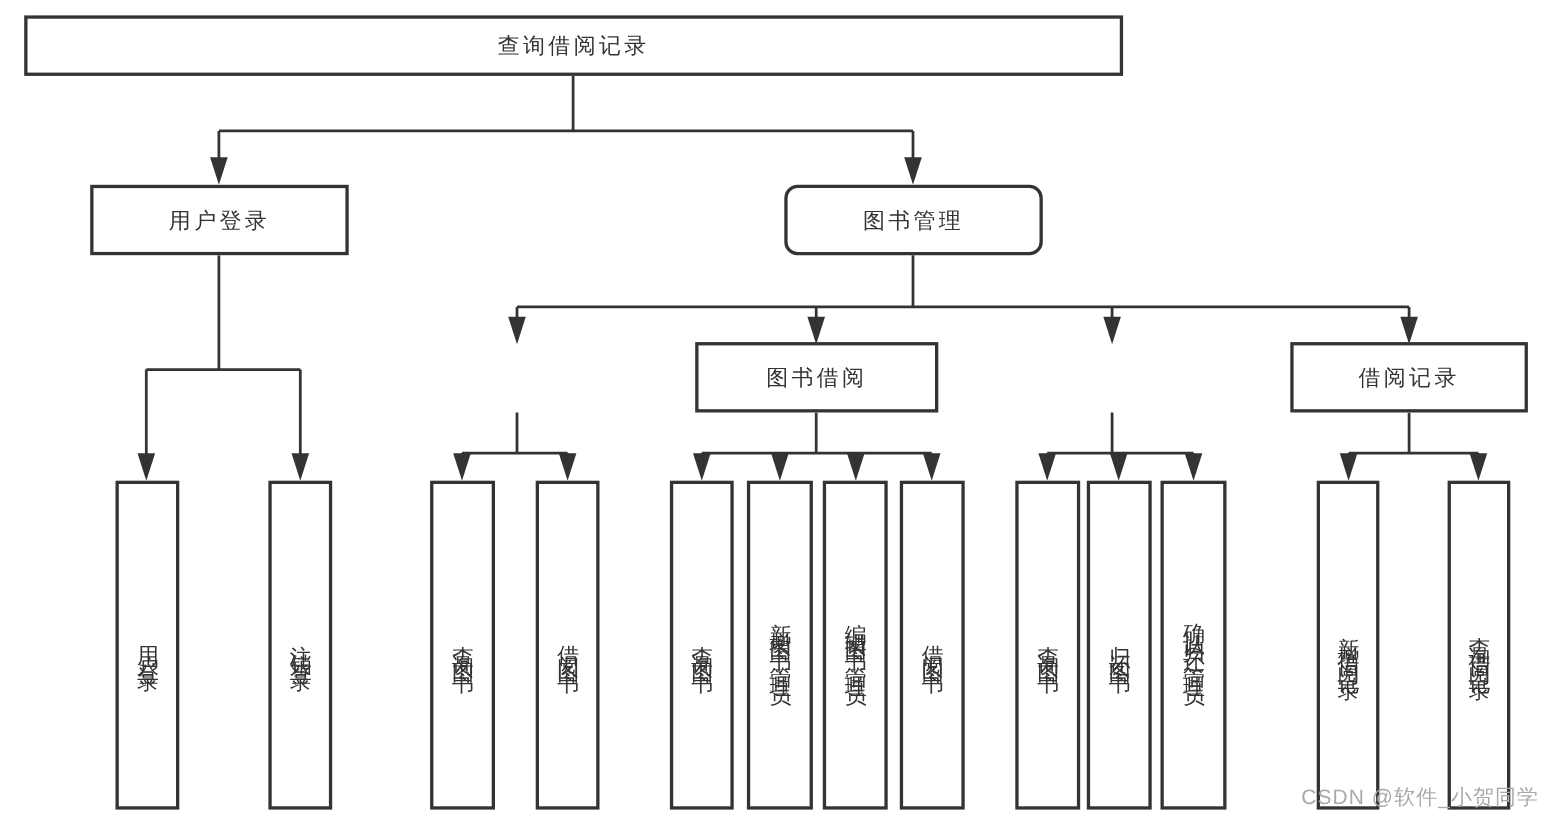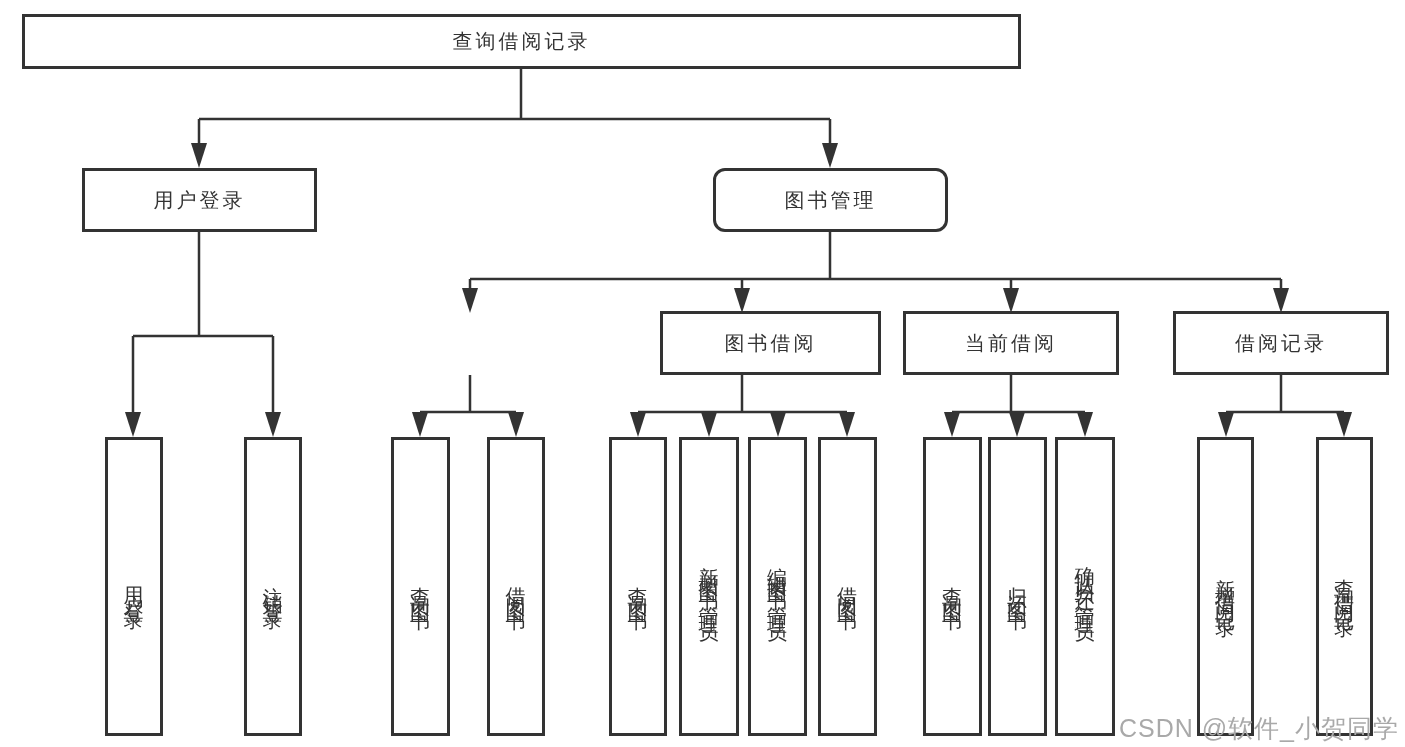--- a/index.html
+++ b/index.html
@@ -43,21 +43,21 @@
     text-orientation: mixed;
     font-size: 20px;
     letter-spacing: 8px;
     line-height: 1;
     color: #333333;
   }
   .watermark {
     position: absolute;
     right: 6px;
     top: 712px;
-    font-size: 25px;
+    font-size: 19px;
     color: #a9a9a9;
     letter-spacing: 1px;
     z-index: 5;
     white-space: nowrap;
   }
 </style>
 </head>
 <body>
 
 <div class="canvas">
@@ -89,25 +89,22 @@
     <span>查询借阅记录</span>
   </div>
 
   <div class="node h" style="left:82px; top:168px; width:235px; height:64px;">
     <span>用户登录</span>
   </div>
   <div class="node h" style="left:713px; top:168px; width:235px; height:64px;border-radius:12px;">
     <span>图书管理</span>
   </div>
 
-  <div class="node h" style="left:632px; top:311px; width:221px; height:64px;margin-left:28px;">
+  <div class="node h" style="left:632px; top:311px; width:221px; height:64px;">
     <span>图书借阅</span>
-  </div>
-  <div class="node h" style="left:903px; top:311px; width:216px; height:64px;">
-    <span>当前借阅</span>
   </div>
   <div class="node h" style="left:1173px; top:311px; width:216px; height:64px;">
     <span>借阅记录</span>
   </div>
 
   <div class="node v" style="left:105px; top:437px; width:58px; height:299px;">
     <span>用户登录</span>
   </div>
   <div class="node v" style="left:244px; top:437px; width:58px; height:299px;">
     <span>注销登录</span>

